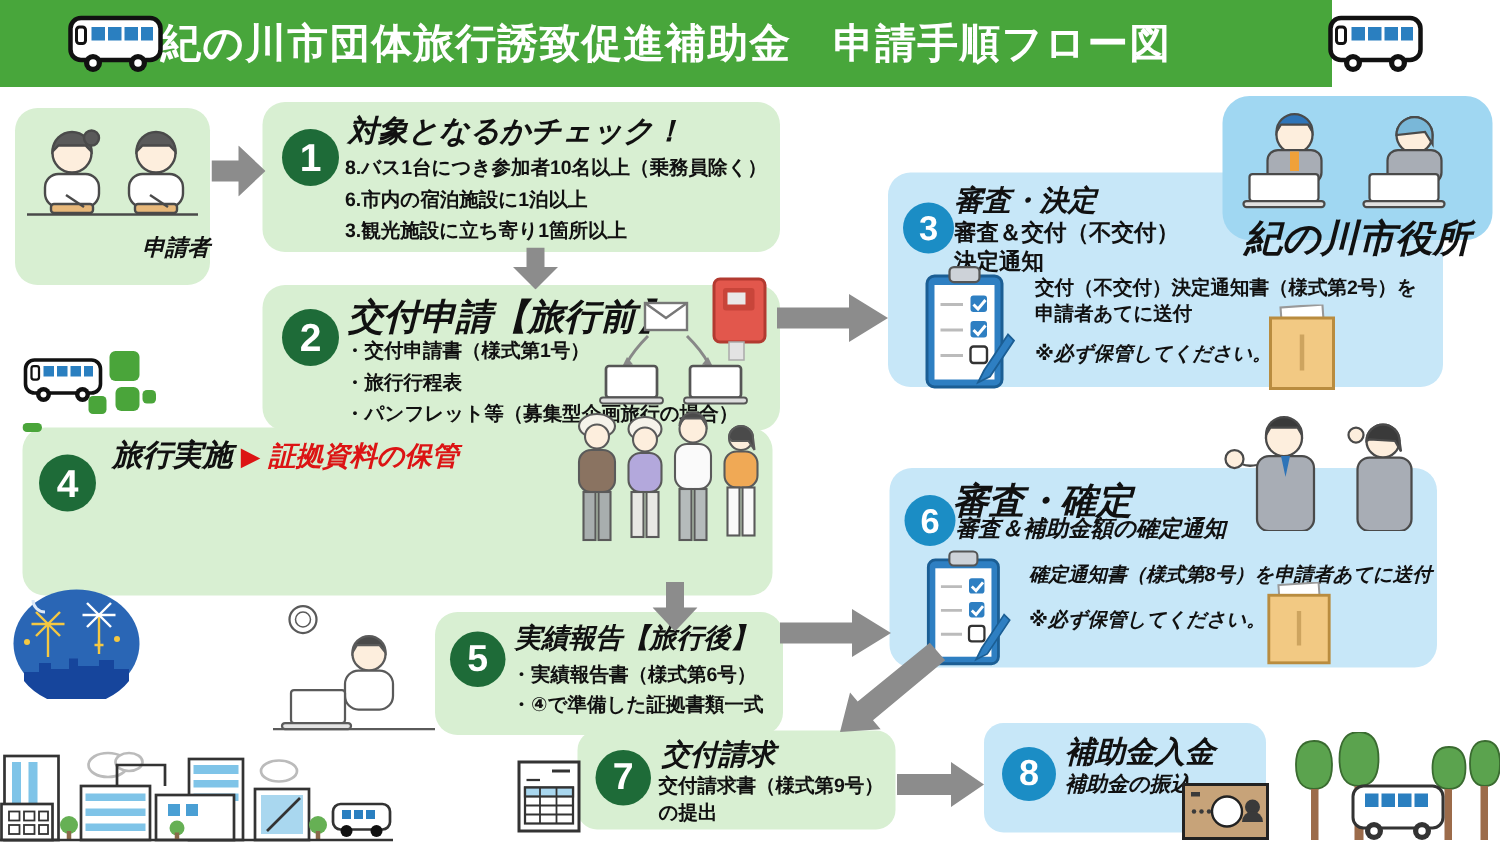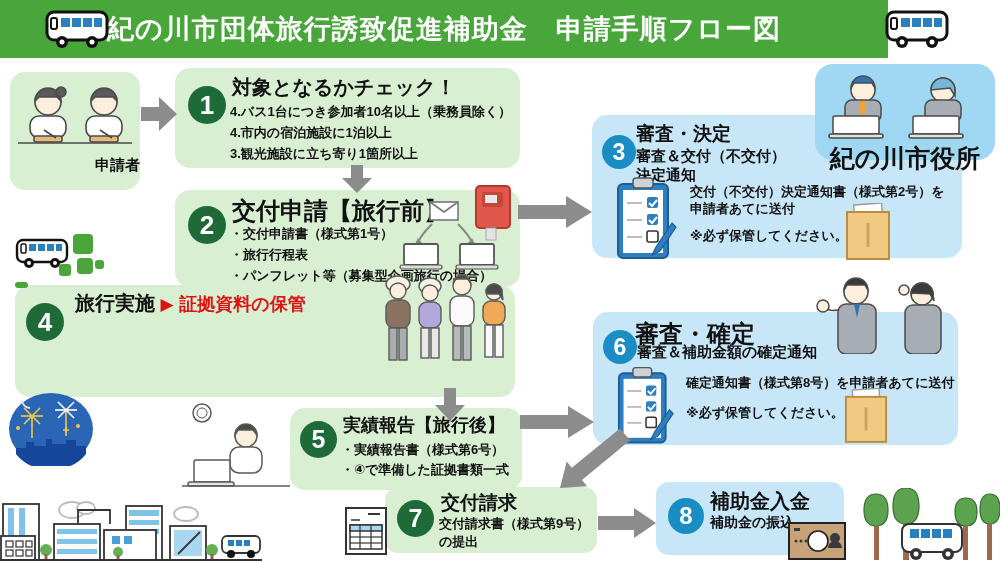--- a/index.html
+++ b/index.html
@@ -13,21 +13,21 @@
   
   .box{position:absolute;border-radius:15px;}
   .box.green{background:#d8efd2;}
   .box.blue{background:#c7e7f8;}
   .cityhall{position:absolute;border-radius:18px;background:#a0d7f2;}
   
   .badge{position:absolute;border-radius:50%;color:#fff;font-weight:bold;
          display:flex;align-items:center;justify-content:center;line-height:1;}
   .badge.g{background:#1e6b38;}
   .badge.b{background:#1b8dc5;}
-  .t{position:absolute;font-weight:bold;white-space:nowrap;}
+  .t{position:absolute;font-weight:bold;white-space:nowrap;font-style:italic;}
   .lines{position:absolute;font-weight:bold;white-space:nowrap;}
   .lines div{white-space:nowrap;}
   .red{color:#dc1414;}
   svg{display:block;}
   .arrow{position:absolute;}
 </style>
 </head>
 <body>
 
 <div class="stage">
@@ -77,22 +77,22 @@
         <line x1="0" y1="63" x2="114" y2="63"></line>
       </g>
     </svg>
     <div class="t" style="left:0;top:84px;width:130px;text-align:right;font-size:15px">申請者</div>
   </div>
 
   <div class="box green" style="left:175px;top:68px;width:345px;height:100px">
     <div class="badge g" style="left:13px;top:18px;width:38px;height:38px;font-size:26px">1</div>
     <div class="t" style="left:57px;top:6px;font-size:20px">対象となるかチェック！</div>
     <div class="lines" style="left:55px;top:33px;font-size:13px;line-height:21px">
-      <div>4.バス1台につき参加者10名以上（乗務員除く）</div>
-      <div>4.市内の宿泊施設に1泊以上</div>
+      <div>8.バス1台につき参加者10名以上（乗務員除く）</div>
+      <div>6.市内の宿泊施設に1泊以上</div>
       <div>3.観光施設に立ち寄り1箇所以上</div>
     </div>
   </div>
 
   <div class="box green" style="left:175px;top:190px;width:345px;height:97px">
     <div class="badge g" style="left:13px;top:16px;width:38px;height:38px;font-size:26px">2</div>
     <div class="t" style="left:57px;top:5px;font-size:24px">交付申請【旅行前】</div>
     <div class="lines" style="left:55px;top:33px;font-size:13px;line-height:21px">
       <div>・交付申請書（様式第1号）</div>
       <div>・旅行行程表</div>

